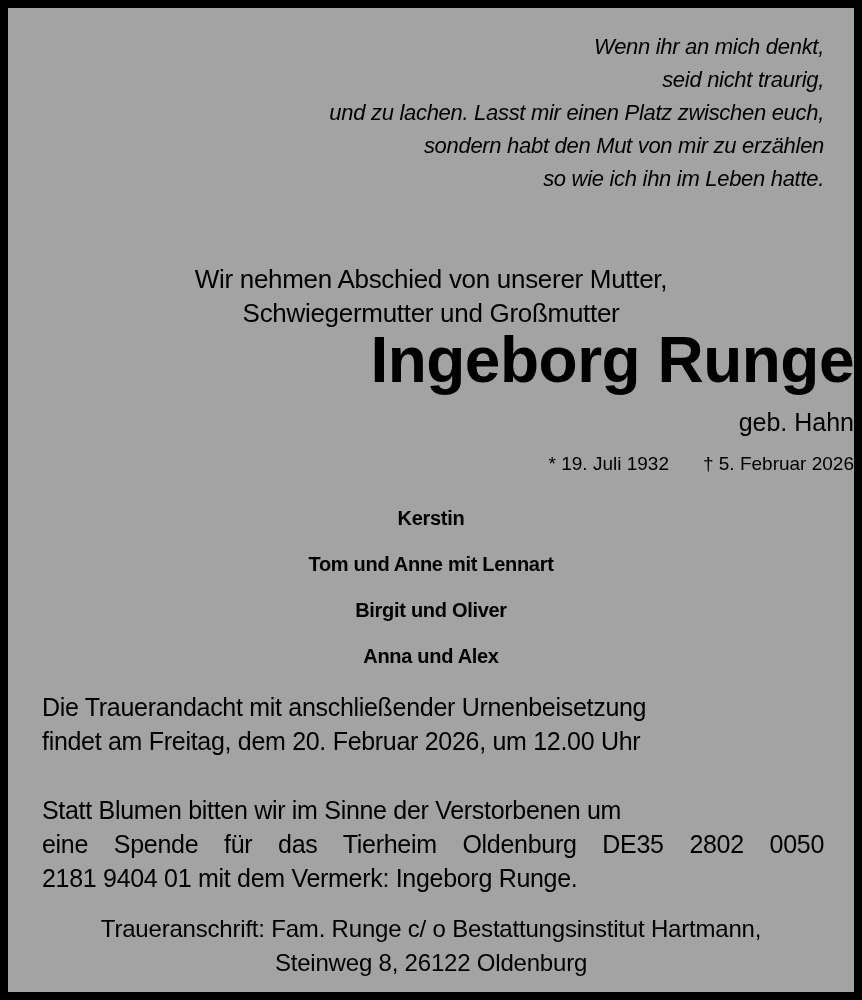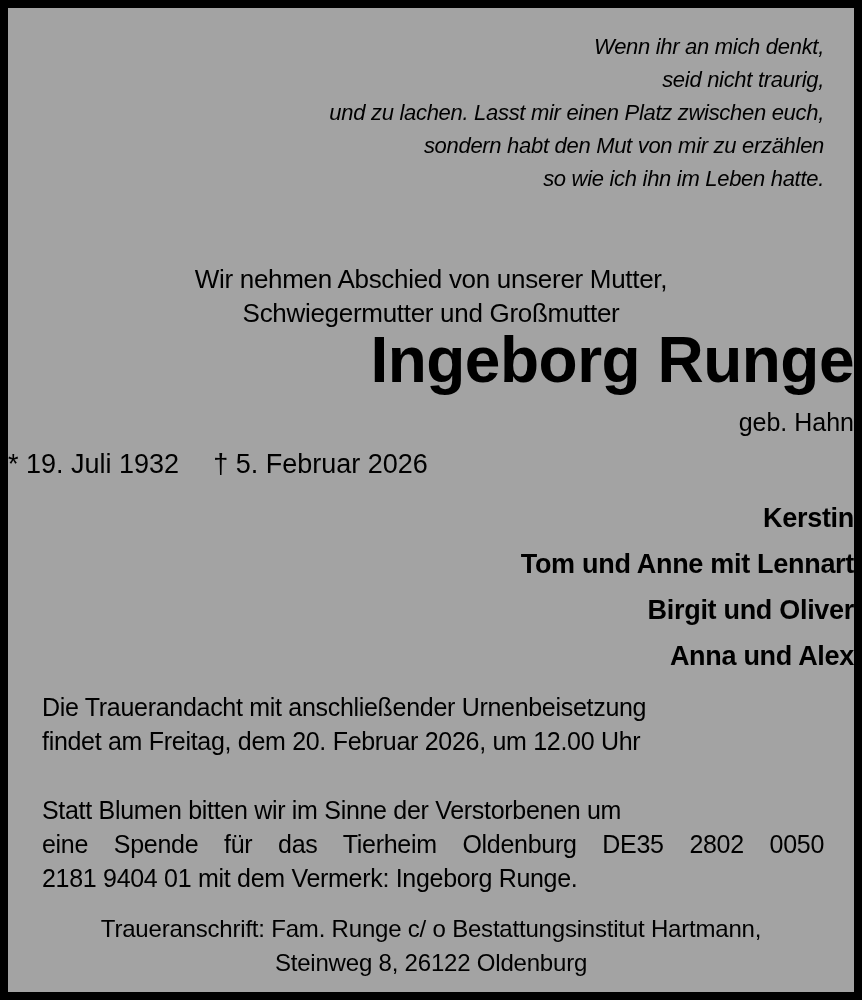--- a/index.html
+++ b/index.html
@@ -19,27 +19,27 @@
   }
   .name {
     position: absolute; left: 0; right: 0; top: 316px; text-align: right;
     font-size: 64px; font-weight: bold; line-height: 72px; letter-spacing: -0.5px;
   }
   .maiden {
     position: absolute; left: 0; right: 0; top: 398px; text-align: right;
     font-size: 25px; line-height: 32px;
   }
   .dates {
-    position: absolute; left: 0; right: 0; top: 438px; text-align: left;
-    font-size: 27px; line-height: 36px;
+    position: absolute; left: 0; right: 0; top: 438px; text-align: right;
+    font-size: 19px; line-height: 36px;
   }
   .dates span.gap { display: inline-block; width: 34px; }
   .family {
-    position: absolute; left: 0; right: 0; top: 487px; text-align: right;
-    font-size: 27px; font-weight: bold; line-height: 46px; letter-spacing: -0.3px;
+    position: absolute; left: 0; right: 0; top: 487px; text-align: center;
+    font-size: 20px; font-weight: bold; line-height: 46px; letter-spacing: -0.3px;
   }
   .para {
     position: absolute; left: 34px; right: 30px;
     font-size: 25px; line-height: 34px; letter-spacing: -0.3px;
   }
   .p1 { top: 682px; }
   .p2 { top: 785px; text-align: justify; }
   .address {
     position: absolute; left: 0; right: 0; top: 904px; text-align: center;
     font-size: 24px; line-height: 34px; letter-spacing: -0.2px;

